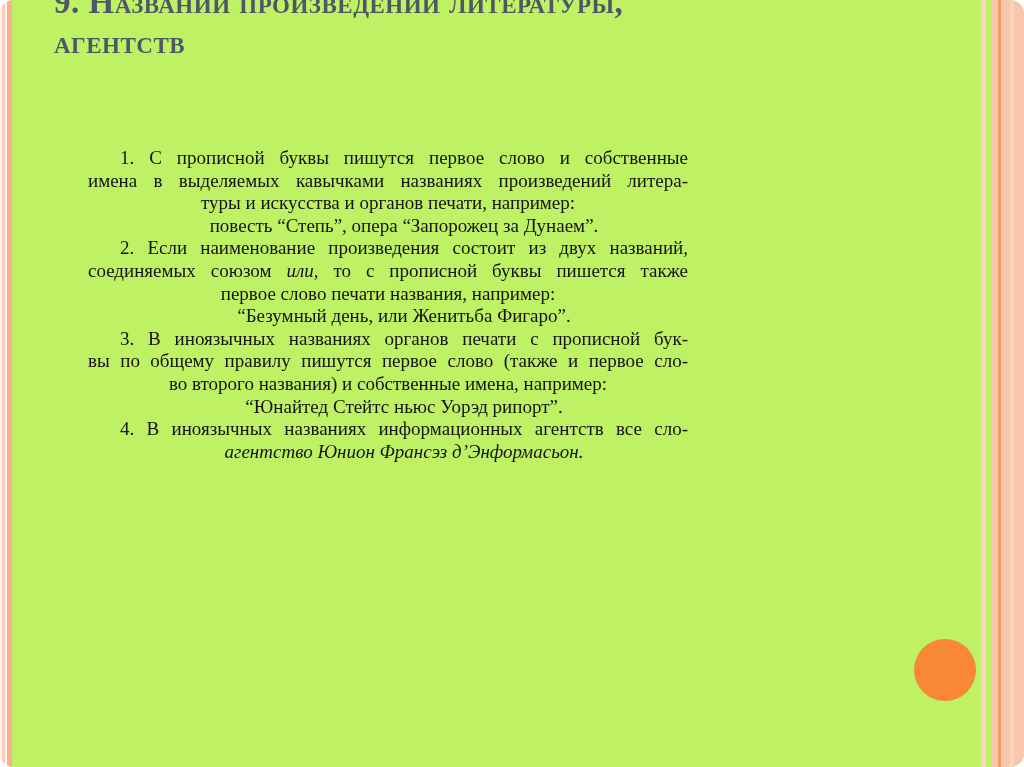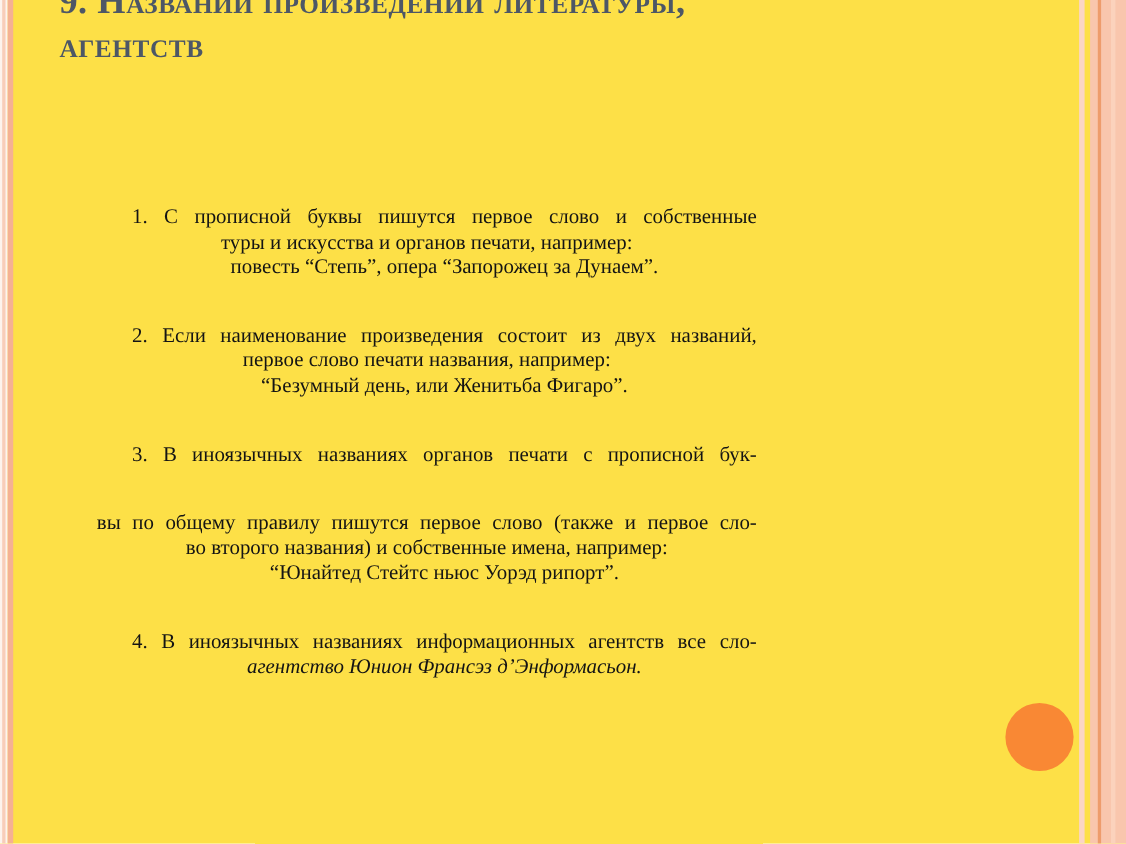--- a/index.html
+++ b/index.html
@@ -5,22 +5,23 @@
   html, body {
     margin: 0;
     padding: 0;
     background: #ffffff;
   }
   .slide {
     position: relative;
     width: 1024px;
     height: 767px;
     overflow: hidden;
-    background: #fde047;
+    background: #bef264;
     font-family: "Liberation Serif", serif;
+    border-radius: 14px;
   }
 
   
   .stripe {
     position: absolute;
     top: 0;
     bottom: 0;
   }
   .left-bg        { left: 0;    width: 7px;  background: #fdf3ed; }
   .left-thin      { left: 2px;  width: 3px;  background: var(--left-stripe-light); }
@@ -66,21 +67,20 @@
     font-size: 19px;
     line-height: 22.6px;
   }
   .excerpt .line {
     height: 22.6px;
     text-align: center;
   }
   .excerpt .line.justify {
     text-align: justify;
     text-align-last: justify;
-    margin-top: 40px;
   }
   .excerpt .line.indent span:first-child {
     padding-left: 32px;
   }
   .excerpt .italic {
     font-style: italic;
   }
 </style>
 </head>
 <body>
@@ -96,23 +96,25 @@
   <div class="stripe right-subtle"></div>
   <div class="corner-circle"></div>
 
   <div class="title-block">
     <div>9. Названий произведений литературы,</div>
     <div>агентств</div>
   </div>
 
   <div class="excerpt">
       <div class="line justify indent"><span>1. С прописной буквы пишутся первое слово и собственные</span></div>
+      <div class="line justify"><span>имена в выделяемых кавычками названиях произведений литера-</span></div>
       <div class="line"><span>туры и искусства и органов печати, например:</span></div>
       <div class="line indent"><span>повесть “Степь”, опера “Запорожец за Дунаем”.</span></div>
       <div class="line justify indent"><span>2. Если наименование произведения состоит из двух названий,</span></div>
+      <div class="line justify"><span>соединяемых союзом </span><span class="italic">или</span><span>, то с прописной буквы пишется также</span></div>
       <div class="line"><span>первое слово печати названия, например:</span></div>
       <div class="line indent"><span>“Безумный день, или Женитьба Фигаро”.</span></div>
       <div class="line justify indent"><span>3. В иноязычных названиях органов печати с прописной бук-</span></div>
       <div class="line justify"><span>вы по общему правилу пишутся первое слово (также и первое сло-</span></div>
       <div class="line"><span>во второго названия) и собственные имена, например:</span></div>
       <div class="line indent"><span>“Юнайтед Стейтс ньюс Уорэд рипорт”.</span></div>
       <div class="line justify indent"><span>4. В иноязычных названиях информационных агентств все сло-</span></div>
       <div class="line indent"><span class="italic">агентство Юнион Франсэз д’Энформасьон.</span></div>
     </div>
 

